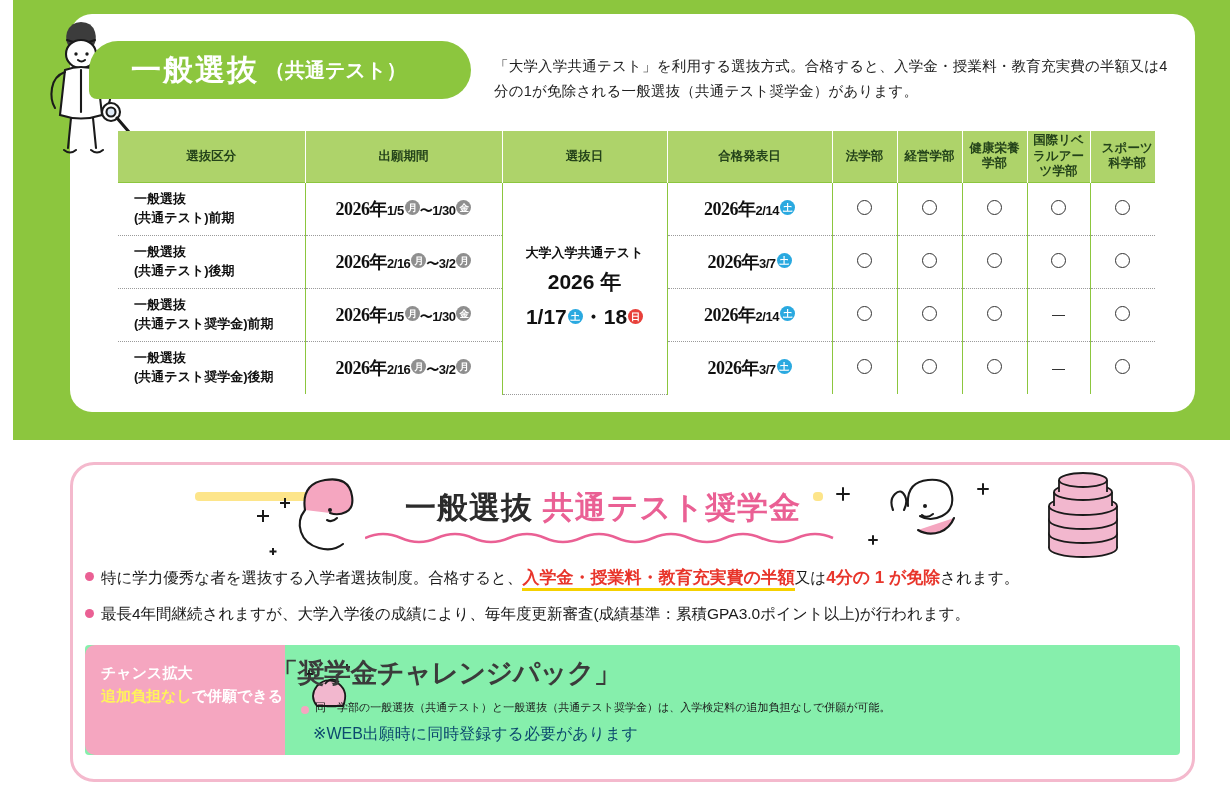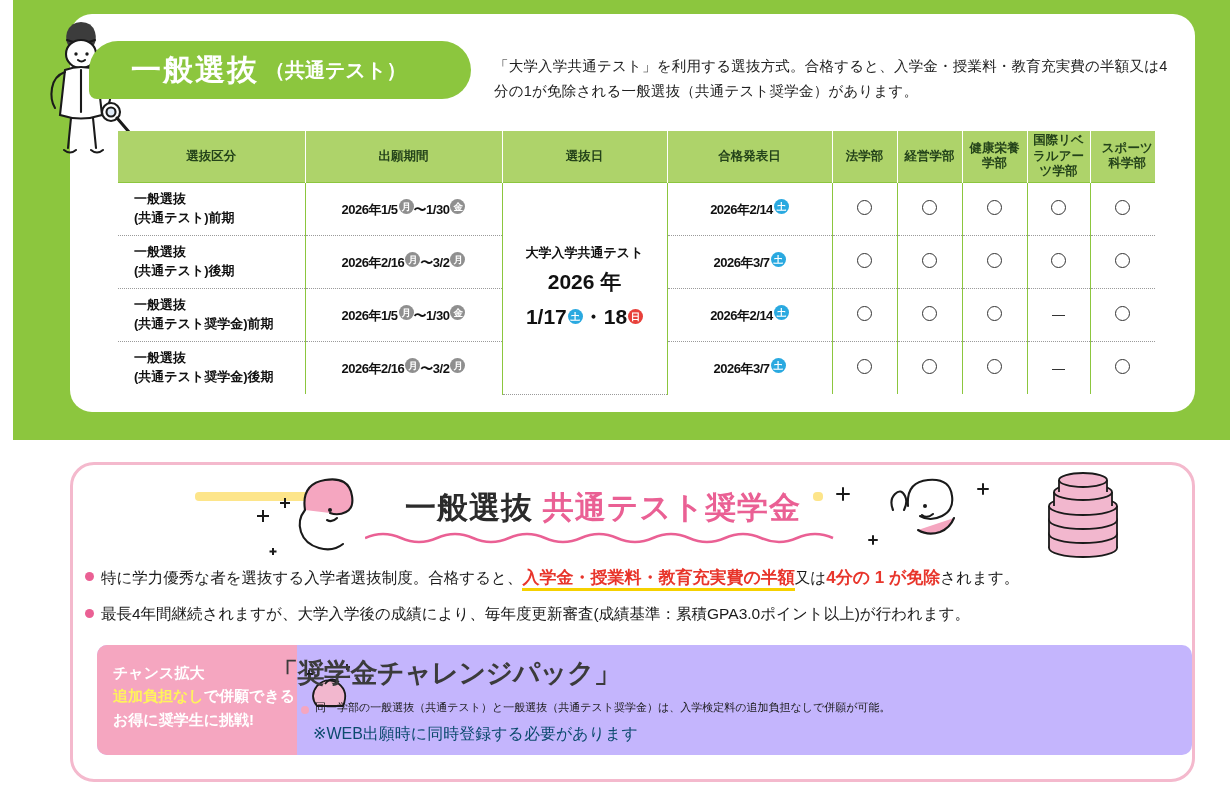--- a/index.html
+++ b/index.html
@@ -74,21 +74,21 @@
   }
   table.sel tr:last-child td { border-bottom: none; }
   .col-div { border-right: 1px solid #8cc63e; }
   .cat {
     text-align: left !important;
     padding-left: 16px;
     font-size: 13.5px; font-weight: bold; line-height: 1.45;
     color: #111;
   }
   .date { font-size: 21px; font-weight: bold; letter-spacing: -.5px; }
-  .date .sm { font-size: 13px; font-weight: bold; }
+  .date .sm { font-size: 18px; font-weight: bold; font-family: Liberation Serif, serif; }
   .badge {
     display: inline-block; width: 15px; height: 15px; line-height: 15px;
     border-radius: 50%; font-size: 9.5px; color: #fff; text-align: center;
     vertical-align: 4px; margin-left: 1px;
   }
   .b-sat { background: #2aa9e0; }
   .b-sun { background: #e8403a; }
   .b-mon, .b-fri { background: #8f8f8f; }
   .examday {
     font-size: 15.5px; line-height: 1.7; font-weight: bold; color: #111;
@@ -141,22 +141,22 @@
     width: 9px; height: 9px; background: #ea6094; border-radius: 50%;
     margin-top: 7px; margin-right: 7px; flex: none;
   }
   .em-red { color: #e8352b; font-weight: bold; font-size: 17px; text-align: right; }
   .em-underline {
     border-bottom: 3px solid #f5d100; padding-bottom: 1px;
   }
 
   
   .pack-box {
-    position: absolute; left: 84px; top: 645px; width: 1095px; height: 110px;
-    background: #c4b5fd; border-radius: 10px;
+    position: absolute; left: 72px; top: 645px; width: 1095px; height: 110px;
+    background: #86efac; border-radius: 4px;
   }
   .pack-left {
     position: absolute; left: 0; top: 0; width: 200px; height: 110px;
     background: #f5a6c0; border-radius: 10px 0 0 10px;
     color: #ffffff; font-size: 15px; font-weight: bold;
     padding: 16px 0 0 16px; line-height: 1.55;
   }
   .pack-left .yel { color: #fff45b; }
   .pack-title {
     position: absolute; left: 258px; top: 655px;
@@ -394,21 +394,20 @@
     <div class="bullet-row">
       <span class="bdot"></span>
       <span>最長4年間継続されますが、大学入学後の成績により、毎年度更新審査(成績基準：累積GPA3.0ポイント以上)が行われます。</span>
     </div>
   </div>
 
   <div class="pack-box">
     <div class="pack-left">
       <div>チャンス拡大</div>
       <div><span class="yel">追加負担なし</span><span>で併願</span><span>できる</span></div>
-      <div>お得に奨学生に挑戦!</div>
     </div>
   </div>
   <svg style="position:absolute;left:290px;top:660px;width:58px;height:48px" viewBox="0 0 58 48">
     <g stroke="#1a1a1a" stroke-width="1.8" fill="none">
       <path d="M14 46 q-8 -10 0 -20 q10 -10 22 -2 q10 8 4 22 z" fill="#f2b7ce"></path>
       <path d="M22 24 q6 -8 14 -2"></path>
       <path d="M6 10 l0 8 M2 14 l8 0"></path>
       <path d="M44 4 l0 6 M41 7 l6 0"></path>
     </g>
   </svg>

